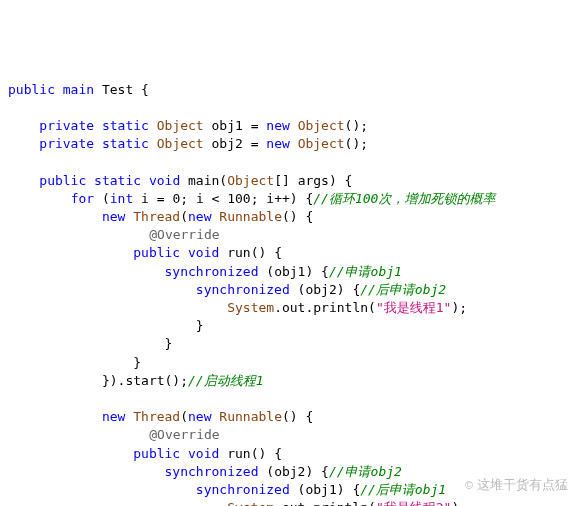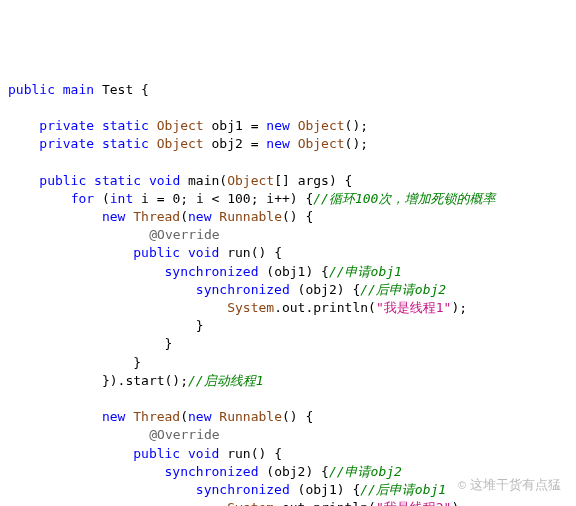--- a/index.html
+++ b/index.html
@@ -18,21 +18,21 @@
     overflow: hidden;
   }
   .kw { color: #0000ff; }
   .type { color: #8b4513; }
   .ann { color: #646464; margin-left: 16px; }
   .cmt { color: #008000; font-style: italic; }
   .str { color: #c71585; }
   .watermark {
     position: absolute;
     bottom: 12px;
-    right: 15px;
+    right: 8px;
     font-family: sans-serif;
     font-size: 13px;
     color: #bbb;
     white-space: nowrap;
   }
   .wm-badge {
     display: inline-block;
     font-size: 11px;
     vertical-align: middle;
     margin-right: 4px;

